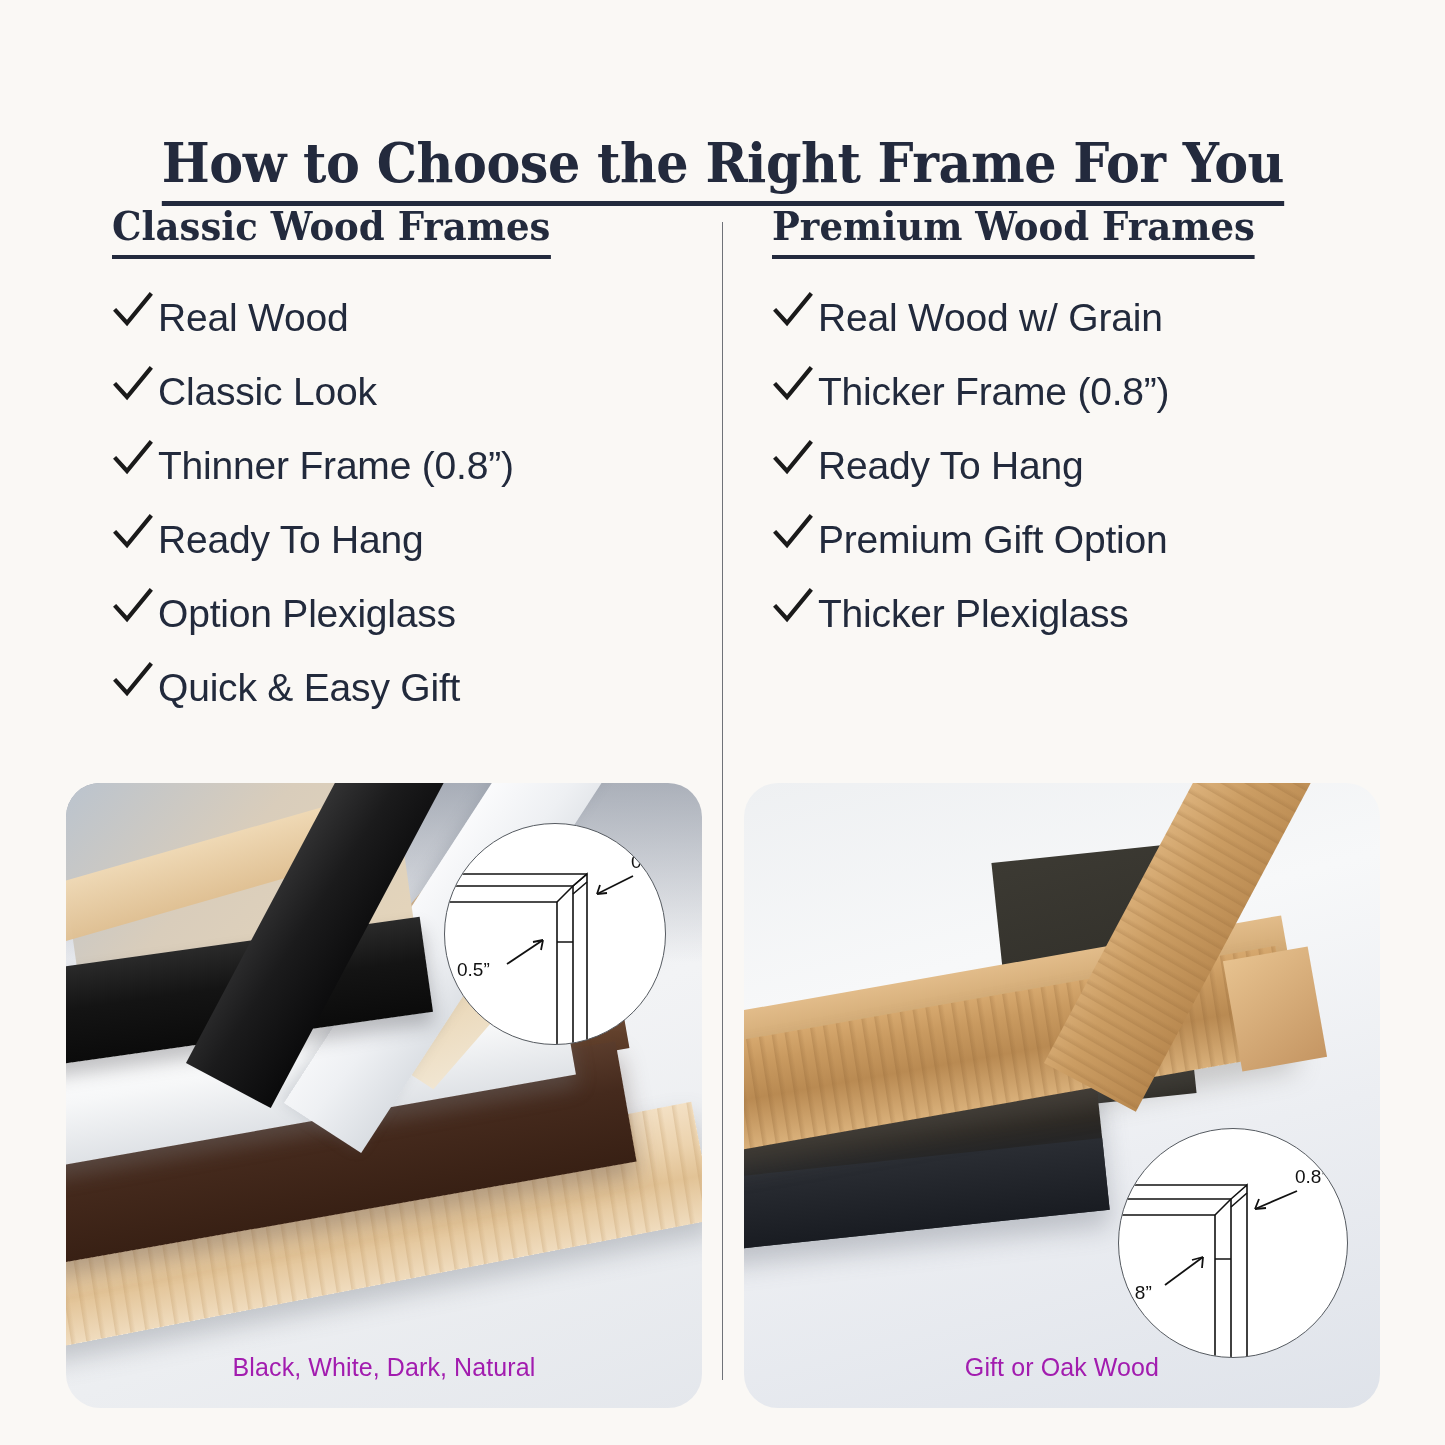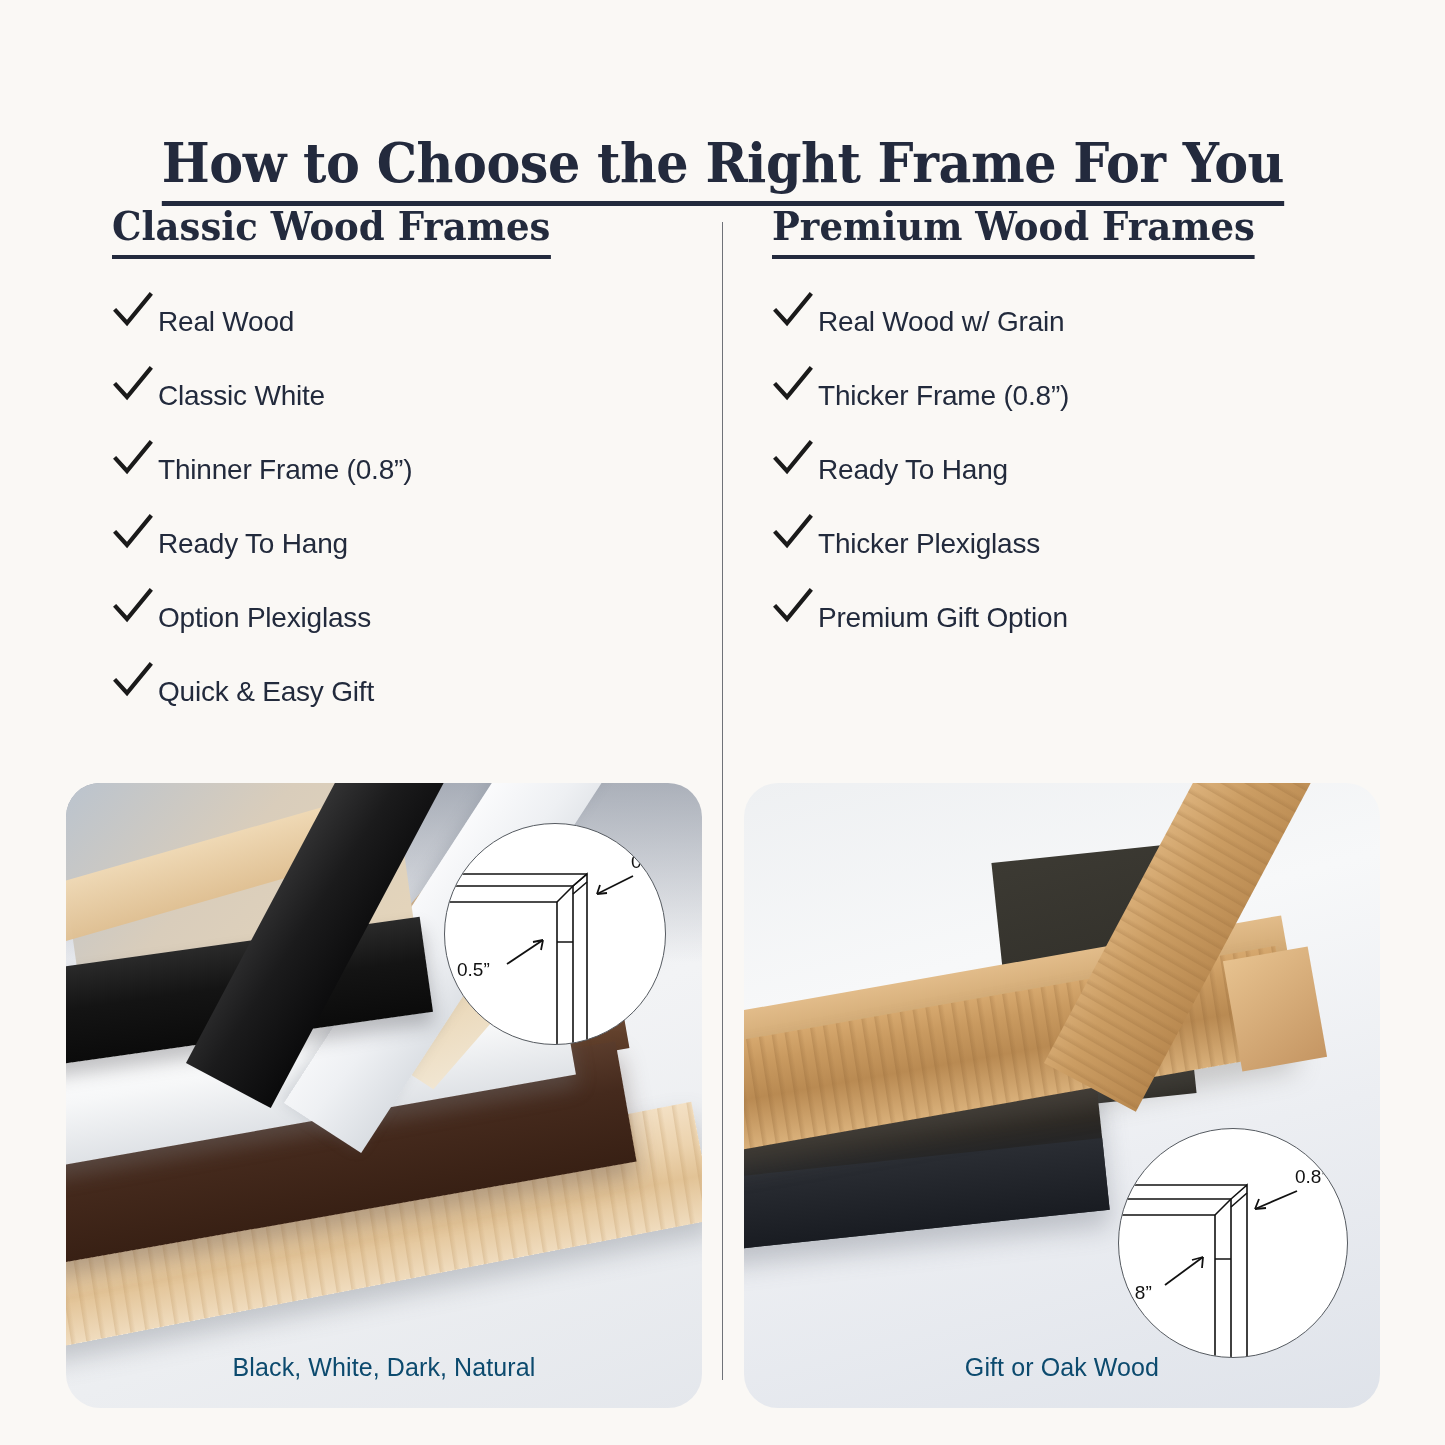--- a/index.html
+++ b/index.html
@@ -89,21 +89,21 @@
     font-size: 40px;
     line-height: 1;
     font-family: "DejaVu Sans", sans-serif;
     font-weight: 400;
     position: relative;
     top: 1px;
   }
   .check-icon svg { display: block; margin-top: -6px; }
   .feature-label {
     font-family: "Liberation Sans", sans-serif;
-    font-size: 28px;
+    font-size: 39px;
     color: #222a3c;
     line-height: 1;
     letter-spacing: -0.2px;
     white-space: nowrap;
   }
 
   
   .v-divider {
     position: absolute;
     left: 722px;
@@ -324,21 +324,21 @@
 
   
   .caption {
     position: absolute;
     left: 0;
     bottom: 26px;
     width: 100%;
     text-align: center;
     font-family: "Liberation Sans", sans-serif;
     font-size: 25px;
-    color: #0c4a6e;
+    color: #a21caf;
     letter-spacing: 0.1px;
   }
 </style>
 </head>
 <body>
 
 <div class="page">
 
   <div class="title-wrap">
     <div class="main-title">How to Choose the Right Frame For You</div>
@@ -358,21 +358,21 @@
               </svg>
           </span>
           <span class="feature-label">Real Wood</span>
         </li>
         <li class="feature-item">
           <span class="check-icon">
             <svg width="42" height="42" viewBox="0 0 42 42">
                 <path d="M4 21 L15 33 L38 5" fill="none" stroke="#1a1a1a" stroke-width="4.2" stroke-linecap="square"></path>
               </svg>
           </span>
-          <span class="feature-label">Classic White</span>
+          <span class="feature-label">Classic Look</span>
         </li>
         <li class="feature-item">
           <span class="check-icon">
             <svg width="42" height="42" viewBox="0 0 42 42">
                 <path d="M4 21 L15 33 L38 5" fill="none" stroke="#1a1a1a" stroke-width="4.2" stroke-linecap="square"></path>
               </svg>
           </span>
           <span class="feature-label">Thinner Frame (0.8”)</span>
         </li>
         <li class="feature-item">
@@ -428,29 +428,29 @@
               </svg>
           </span>
           <span class="feature-label">Ready To Hang</span>
         </li>
         <li class="feature-item">
           <span class="check-icon">
             <svg width="42" height="42" viewBox="0 0 42 42">
                 <path d="M4 21 L15 33 L38 5" fill="none" stroke="#1a1a1a" stroke-width="4.2" stroke-linecap="square"></path>
               </svg>
           </span>
+          <span class="feature-label">Premium Gift Option</span>
+        </li>
+        <li class="feature-item">
+          <span class="check-icon">
+            <svg width="42" height="42" viewBox="0 0 42 42">
+                <path d="M4 21 L15 33 L38 5" fill="none" stroke="#1a1a1a" stroke-width="4.2" stroke-linecap="square"></path>
+              </svg>
+          </span>
           <span class="feature-label">Thicker Plexiglass</span>
-        </li>
-        <li class="feature-item">
-          <span class="check-icon">
-            <svg width="42" height="42" viewBox="0 0 42 42">
-                <path d="M4 21 L15 33 L38 5" fill="none" stroke="#1a1a1a" stroke-width="4.2" stroke-linecap="square"></path>
-              </svg>
-          </span>
-          <span class="feature-label">Premium Gift Option</span>
         </li>
       </ul>
     </div>
   </div>
 
   <div class="photo-card card-left">
     <div class="photo-stage">
       <div class="lp-bg"></div>
       <div class="lp-topshadow"></div>
 

